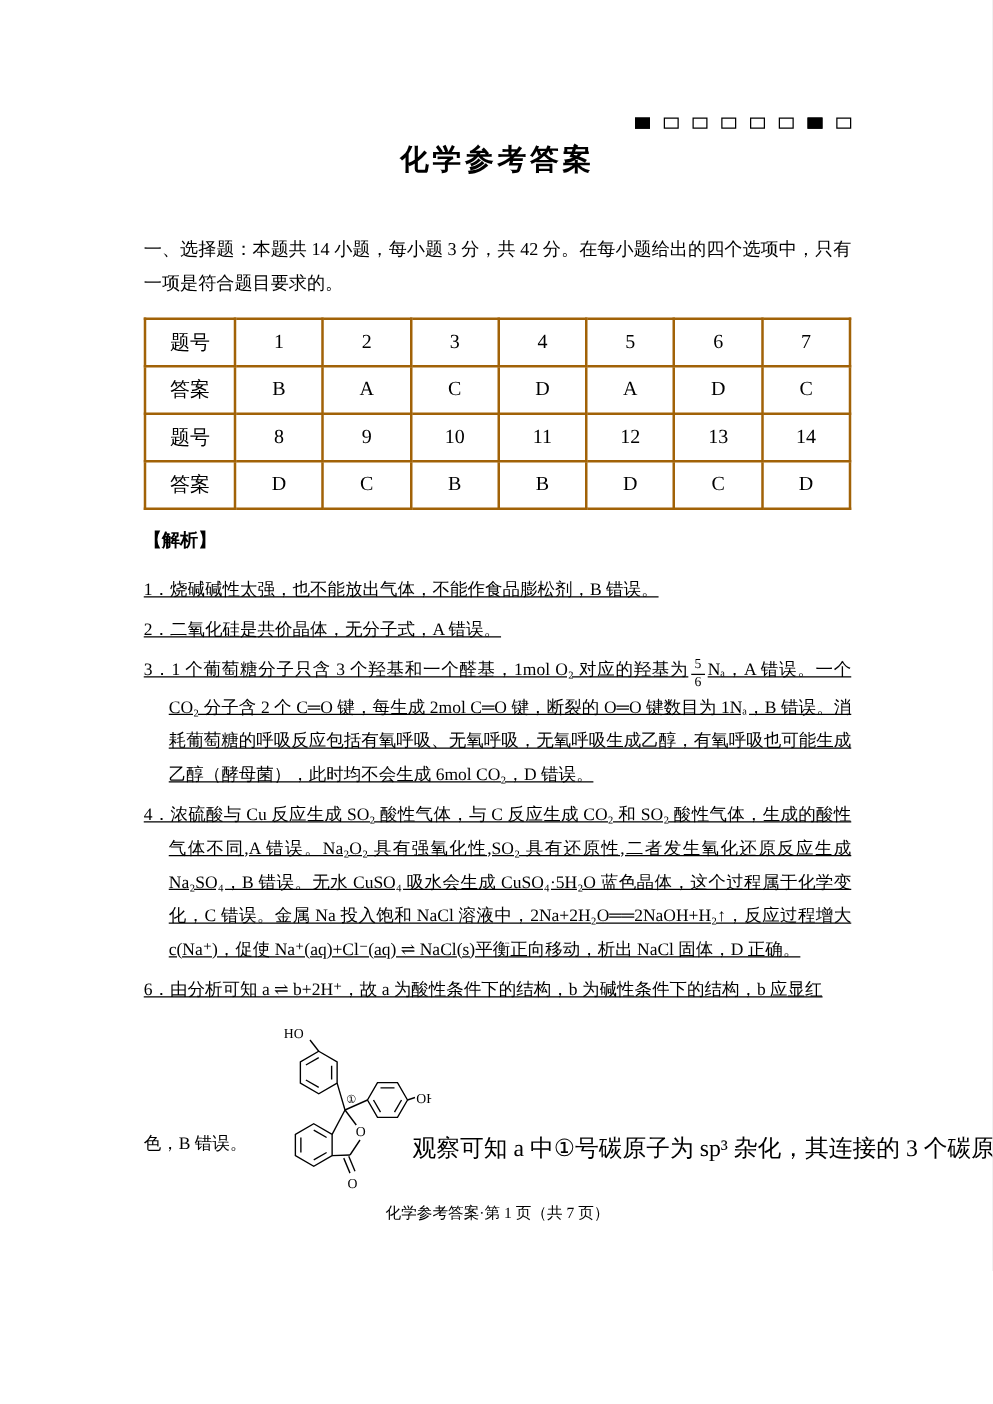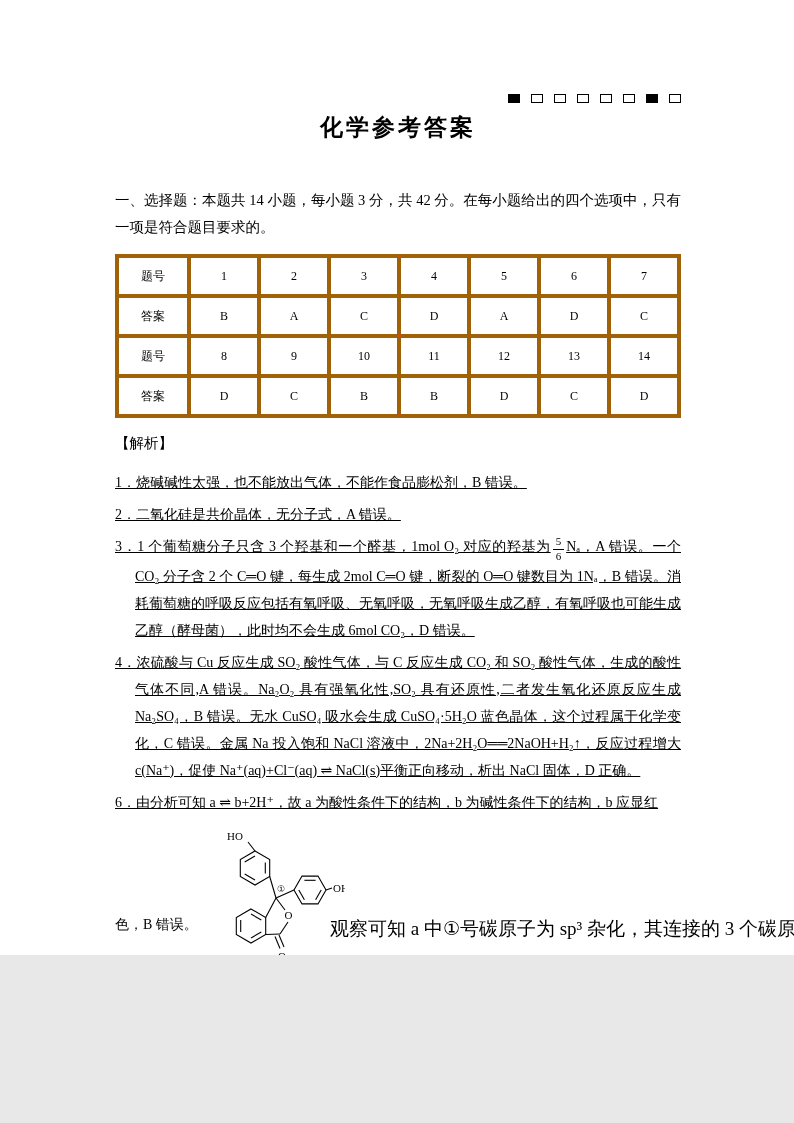--- a/index.html
+++ b/index.html
@@ -1,34 +1,34 @@
 <!DOCTYPE html>
 <html><head>
 <meta charset="utf-8">
 <style>
   html,body{margin:0;padding:0;background:#e8e8e8;}
   .page{
-    width:794px;height:955px;margin:0 auto;background:#ffffff;position:relative;
+    width:794px;height:1123px;margin:0 auto;background:#ffffff;position:relative;
     font-family:"Liberation Serif","DejaVu Serif","DejaVu Sans",serif;color:#000;
     overflow:hidden;box-sizing:border-box;
   }
   .content{padding:0 113px 0 115px;}
   
   .reg-marks{position:absolute;top:94px;right:113px;display:flex;gap:11px;align-items:center;}
   .mark{width:12px;height:9px;border:1.5px solid #000;box-sizing:border-box;background:#fff;display:inline-block;}
   .mark.filled{background:#000;}
   
   .title{margin:0;padding-top:112px;text-align:center;font-size:23px;font-weight:bold;letter-spacing:3px;}
   
   .intro{margin:44px 0 0 0;font-weight:normal;font-size:14.5px;line-height:27px;text-align:justify;}
   
   table.answers{margin-top:13px;border-collapse:collapse;width:100%;table-layout:fixed;}
-  table.answers td{border:4px solid #a16207;height:36px;text-align:center;font-size:12px;padding:0;}
+  table.answers td{border:2px solid #a16207;height:36px;text-align:center;font-size:16px;padding:0;}
   
-  .analysis-head{margin:12px 0 13px 0;font-weight:normal;font-size:14.5px;line-height:26px;}
+  .analysis-head{margin:12px 0 13px 0;font-weight:bold;font-size:14.5px;line-height:26px;}
   .item{margin:5px 0 0 0;font-size:14px;line-height:27px;text-align:justify;padding-left:20px;text-indent:-20px;text-decoration:underline;}
   .frac{display:inline-block;text-align:center;font-size:11px;line-height:1.05;vertical-align:-9px;margin:0 2px;text-indent:0;}
   .frac .num{display:block;border-bottom:1px solid #000;padding:0 3px 1px 3px;}
   .frac .den{display:block;padding-top:1px;}
   
   .figure-row{position:relative;height:148px;margin-top:2px;}
   .fig-left{position:absolute;left:0;top:98px;font-size:14px;}
   .fig-right{position:absolute;left:215px;top:98px;font-size:19px;white-space:nowrap;}
   .structure{position:absolute;left:98px;top:0;}
   .structure text{font-family:"Liberation Serif","DejaVu Serif","DejaVu Sans",serif;}

